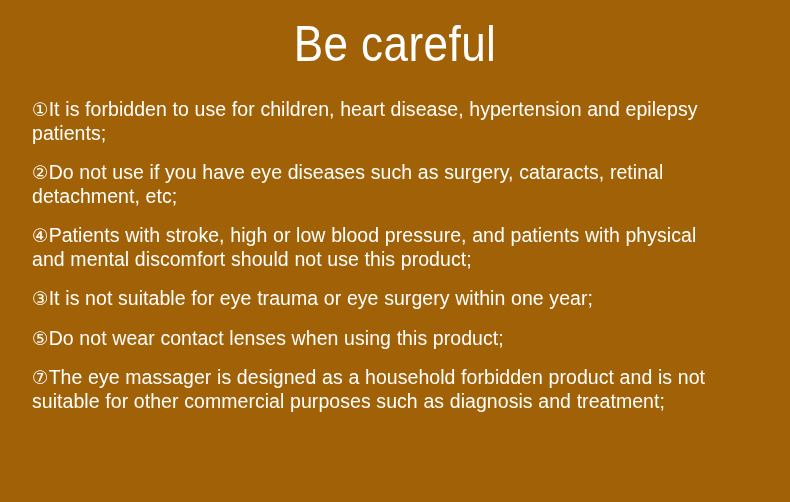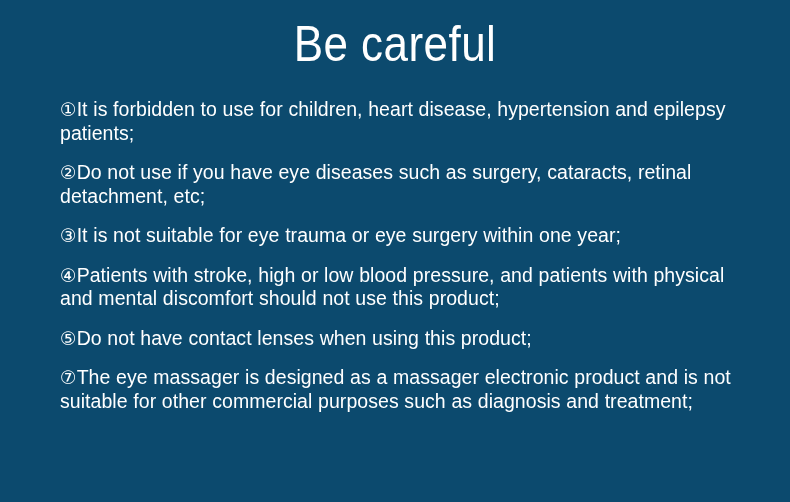--- a/index.html
+++ b/index.html
@@ -15,21 +15,21 @@
     background: #9cbdd0;
     font-family: "Liberation Sans", "DejaVu Sans", sans-serif;
     -webkit-font-smoothing: antialiased;
   }
 
   .notice-card {
     position: relative;
     width: 790px;
     height: 502px;
     box-sizing: border-box;
-    background: #0c4a6e;
+    background: #a16207;
   }
 
   .notice-title {
     margin: 0;
     padding: 0;
     position: absolute;
     top: 13px;
     left: 0;
     width: 790px;
     text-align: center;
@@ -40,21 +40,21 @@
     line-height: 62px;
     letter-spacing: 0.5px;
     transform: scaleX(0.88);
     transform-origin: 50% 50%;
     white-space: nowrap;
   }
 
   .notice-body {
     position: absolute;
     top: 98px;
-    left: 60px;
+    left: 32px;
     width: 700px;
   }
 
   .notice-item {
     margin: 0 0 16px 0;
     padding: 0;
     color: #ffffff;
     font-family: "Liberation Sans", "DejaVu Sans", sans-serif;
     font-size: 19.5px;
     font-weight: 400;
@@ -84,30 +84,30 @@
 
     <p class="notice-item">
       <span class="item-marker">①</span><span>It is forbidden to use for children, heart disease, hypertension and epilepsy patients;</span>
     </p>
 
     <p class="notice-item">
       <span class="item-marker">②</span><span>Do not use if you have eye diseases such as surgery, cataracts, retinal detachment, etc;</span>
     </p>
 
     <p class="notice-item">
+      <span class="item-marker">④</span><span>Patients with stroke, high or low blood pressure, and patients with physical and mental discomfort should not use this product;</span>
+    </p>
+
+    <p class="notice-item">
       <span class="item-marker">③</span><span>It is not suitable for eye trauma or eye surgery within one year;</span>
     </p>
 
     <p class="notice-item">
-      <span class="item-marker">④</span><span>Patients with stroke, high or low blood pressure, and patients with physical and mental discomfort should not use this product;</span>
-    </p>
-
-    <p class="notice-item">
-      <span class="item-marker">⑤</span><span>Do not have contact lenses when using this product;</span>
+      <span class="item-marker">⑤</span><span>Do not wear contact lenses when using this product;</span>
     </p>
 
 
     <p class="notice-item">
-      <span class="item-marker">⑦</span><span>The eye massager is designed as a massager electronic product and is not suitable for other commercial purposes such as diagnosis and treatment;</span>
+      <span class="item-marker">⑦</span><span>The eye massager is designed as a household forbidden product and is not suitable for other commercial purposes such as diagnosis and treatment;</span>
     </p>
 
   </div>
 </div>
 
 </body></html>

